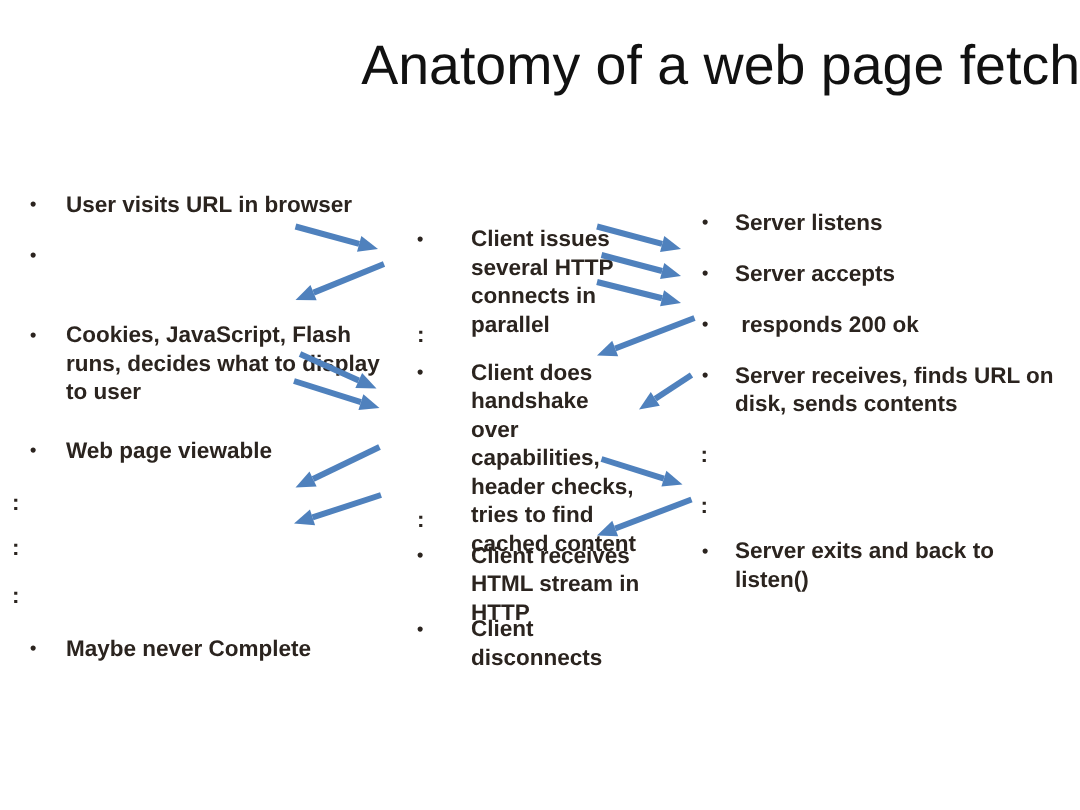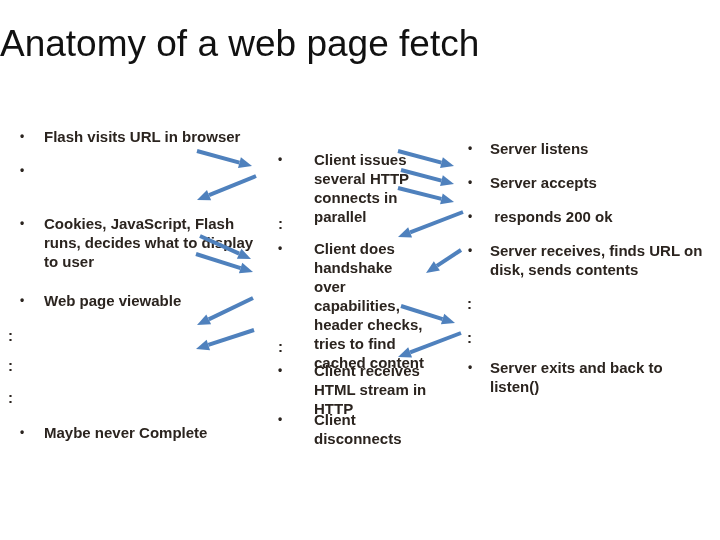--- a/index.html
+++ b/index.html
@@ -2,21 +2,21 @@
 <html><head>
 <meta charset="utf-8">
 <style>
   html,body { margin:0; padding:0; background:#fff; }
   .slide {
     position:relative; width:720px; height:540px; background:#fff;
     font-family:"Liberation Sans", sans-serif; overflow:hidden;
   }
   .title {
     position:absolute; top:22px; left:0; width:720px;
-    text-align:left; color:#111111; font-weight:400;
+    text-align:right; color:#111111; font-weight:400;
     font-size:37px; line-height:43px; letter-spacing:0px;
   }
   .item { position:absolute; color:var(--text,#2b241f); font-size:15px; line-height:19px; font-weight:600; }
   .item .bullet { position:absolute; left:0; top:0px; font-size:12px; }
   .item .label { display:block; white-space:pre-wrap; }
 
   
   .col-left  .item.b { left:20px;  width:236px; }
   .col-left  .item.b .label { margin-left:24px; width:212px; }
   .col-left  .item.c { left:8px; }
@@ -38,21 +38,21 @@
 
 <div class="slide" style="background: rgb(255, 255, 255); --text: #2b241f;">
 
   <div class="title" style="color: rgb(17, 17, 17);">
     <div>Anatomy of a web page fetch</div>
   </div>
 
   <div class="col-left">
     <div class="item b" style="top:127px">
       <span class="bullet">•</span>
-      <span class="label">Flash visits URL in browser</span>
+      <span class="label">User visits URL in browser</span>
     </div>
     <div class="item b" style="top:161px">
       <span class="bullet">•</span>
     </div>
     <div class="item b" style="top:214px">
       <span class="bullet">•</span>
       <span class="label">Cookies, JavaScript, Flash runs, decides what to display to user</span>
     </div>
     <div class="item b" style="top:291px">
       <span class="bullet">•</span>

